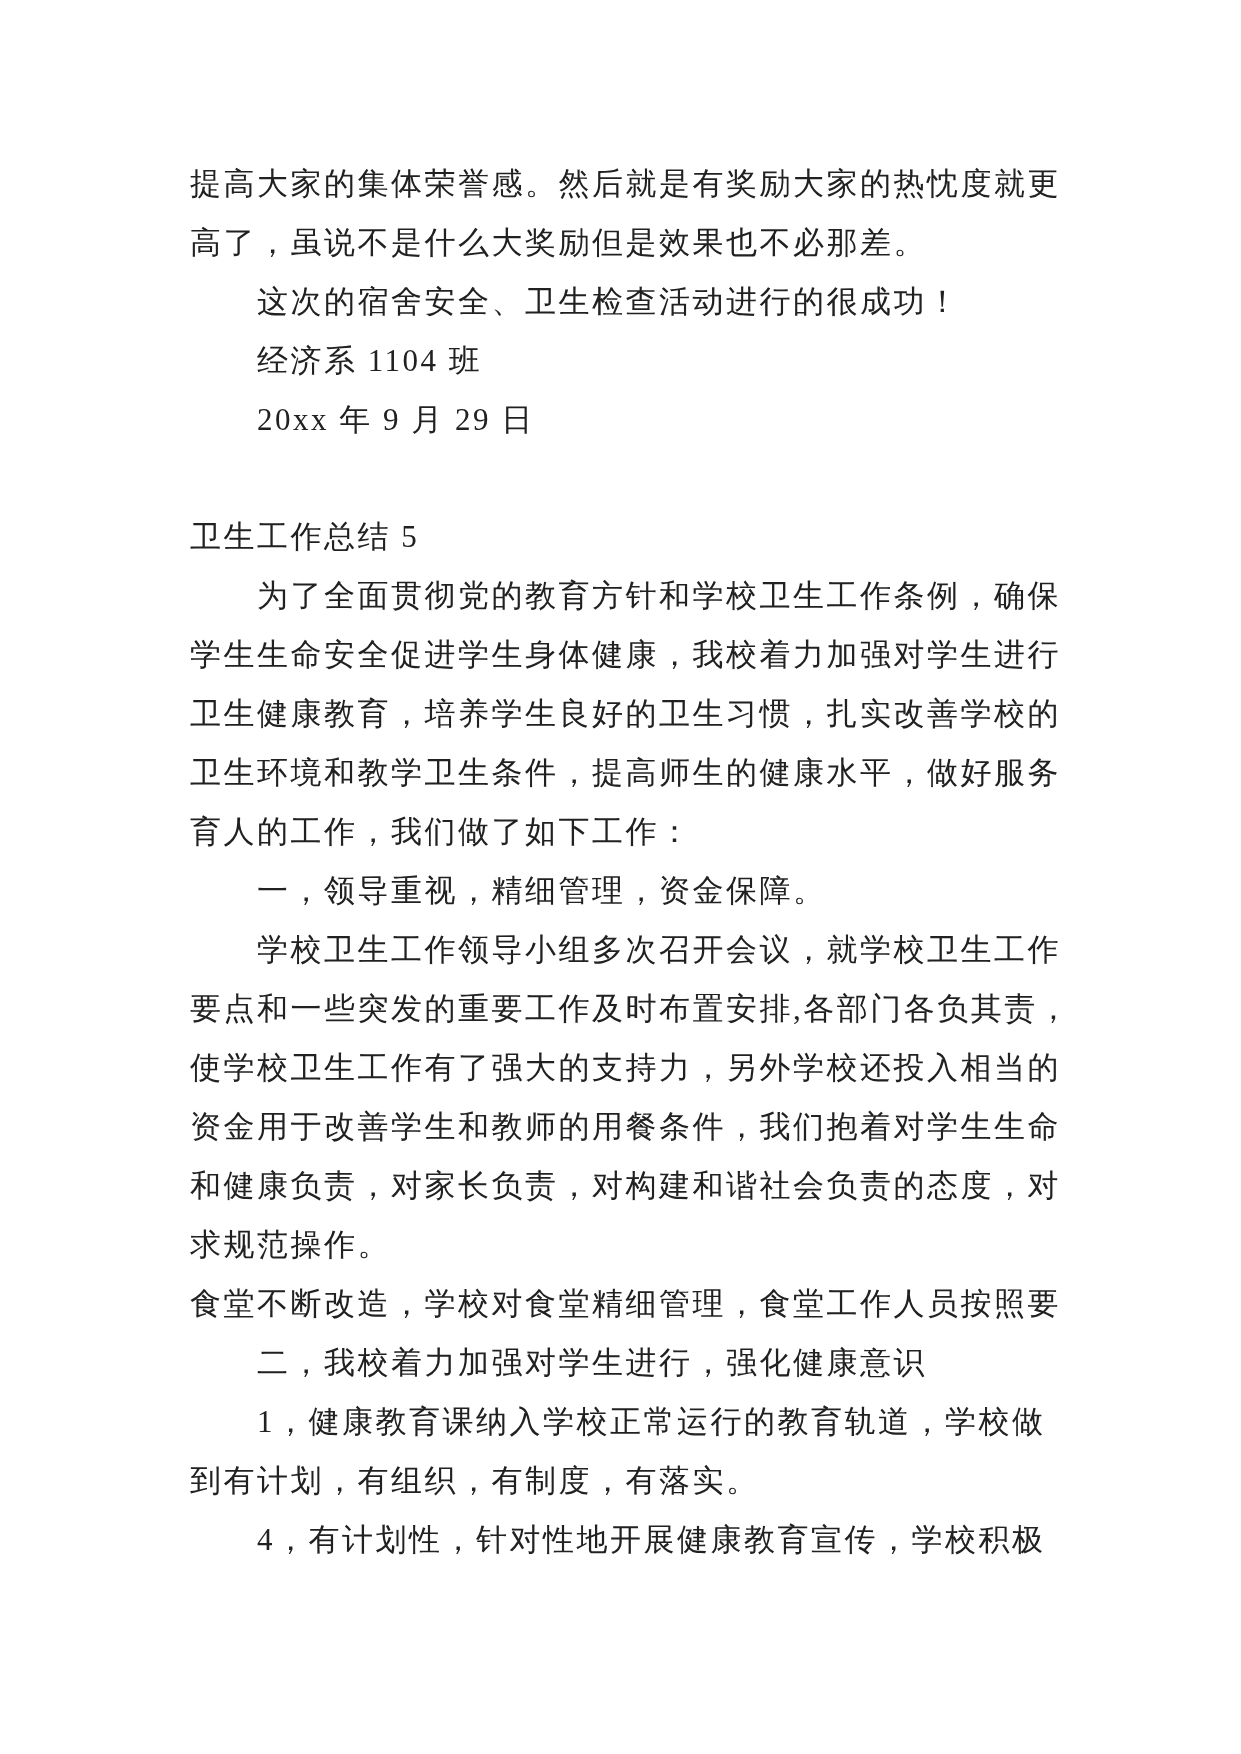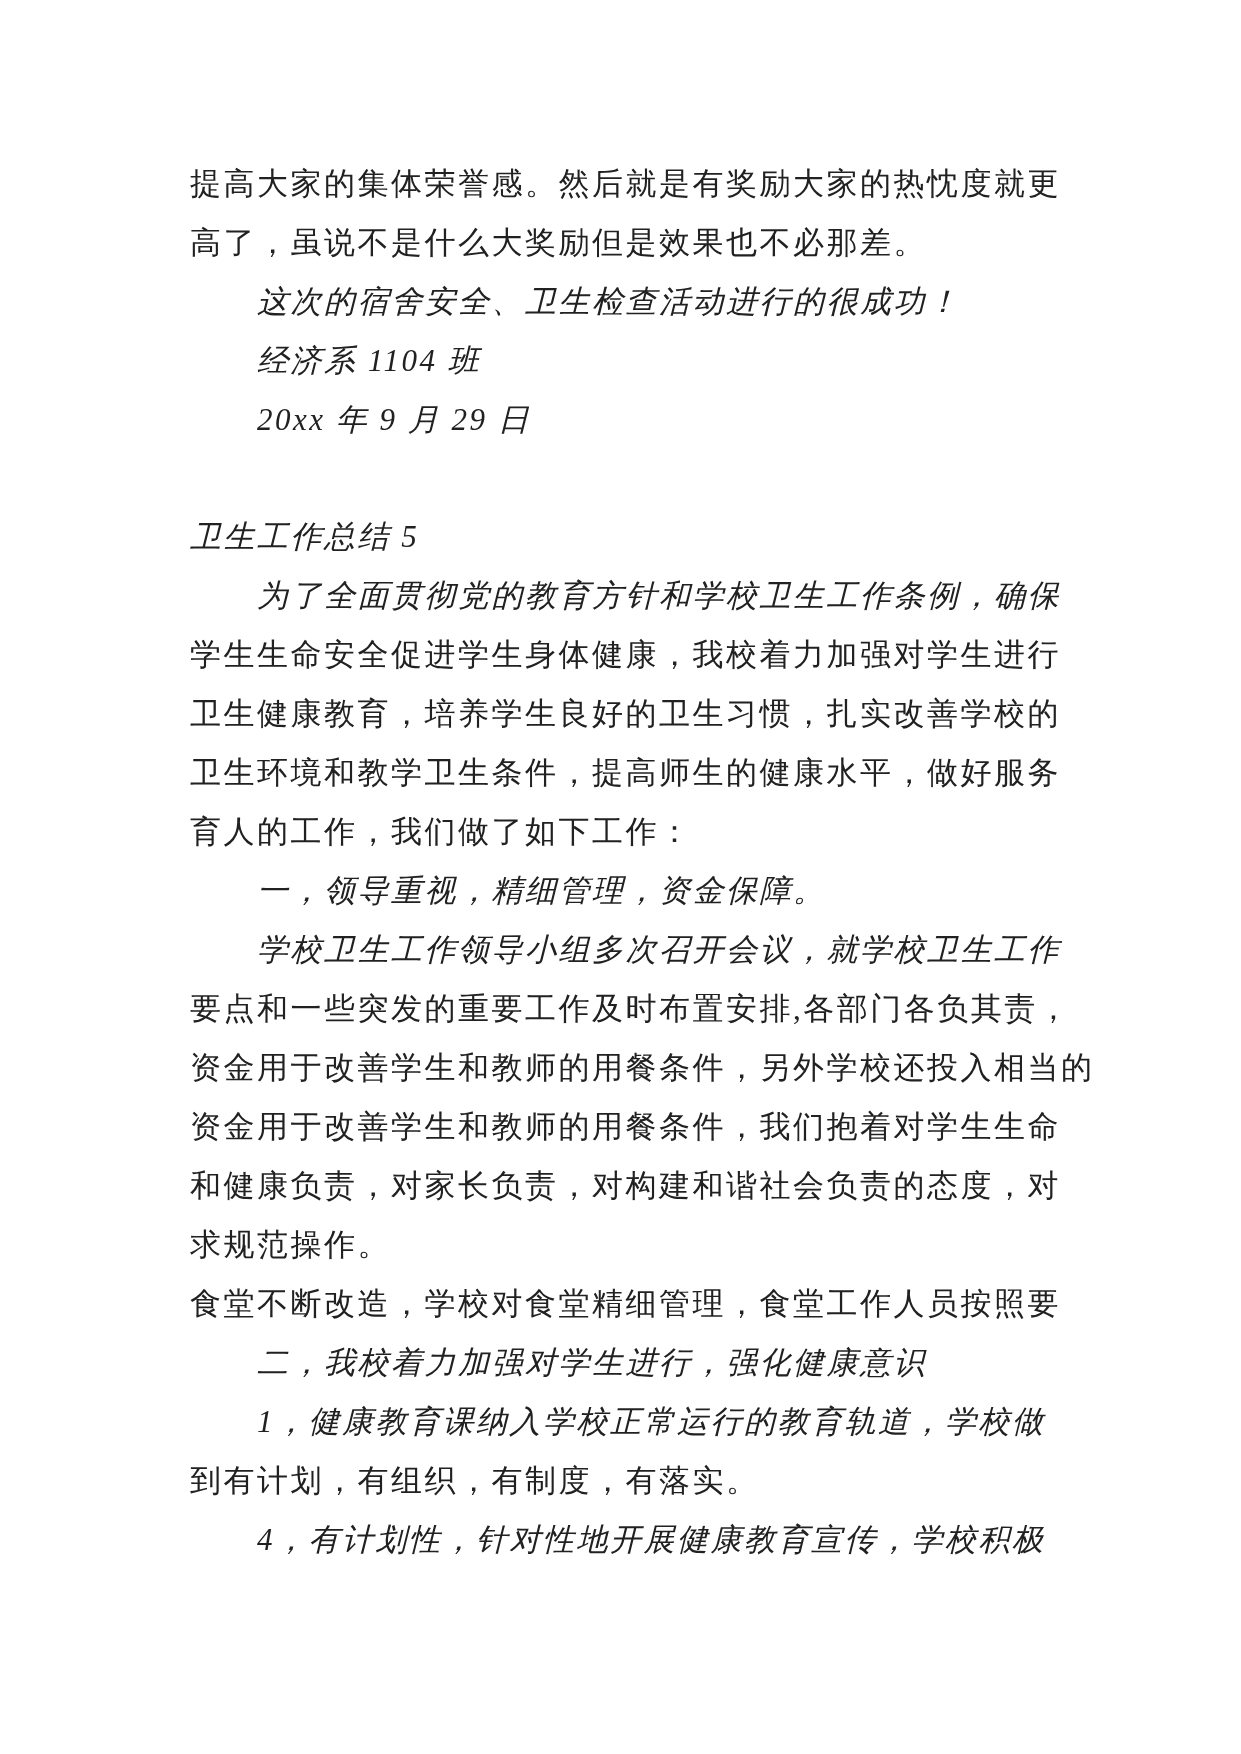--- a/index.html
+++ b/index.html
@@ -26,25 +26,23 @@
   }
   .line {
     font-size: 31px;
     line-height: 59px;
     letter-spacing: 2.5px;
     white-space: nowrap;
     font-weight: 400;
   }
   .line.indent {
     padding-left: 67px;
-    font-style: italic;
   }
   .line.gap {
     margin-top: 58px;
-    font-style: italic;
   }
 </style>
 </head>
 <body style="background: rgb(255, 255, 255);">
 
 <main class="doc-page">
   <div class="doc-body" style="color: rgb(33, 33, 33);">
       <div class="line">提高大家的集体荣誉感。然后就是有奖励大家的热忱度就更</div>
       <div class="line">高了，虽说不是什么大奖励但是效果也不必那差。</div>
       <div class="line indent">这次的宿舍安全、卫生检查活动进行的很成功！</div>
@@ -52,21 +50,21 @@
       <div class="line indent">20xx 年 9 月 29 日</div>
       <div class="line gap">卫生工作总结 5</div>
       <div class="line indent">为了全面贯彻党的教育方针和学校卫生工作条例，确保</div>
       <div class="line">学生生命安全促进学生身体健康，我校着力加强对学生进行</div>
       <div class="line">卫生健康教育，培养学生良好的卫生习惯，扎实改善学校的</div>
       <div class="line">卫生环境和教学卫生条件，提高师生的健康水平，做好服务</div>
       <div class="line">育人的工作，我们做了如下工作：</div>
       <div class="line indent">一，领导重视，精细管理，资金保障。</div>
       <div class="line indent">学校卫生工作领导小组多次召开会议，就学校卫生工作</div>
       <div class="line">要点和一些突发的重要工作及时布置安排,各部门各负其责，</div>
-      <div class="line">资金用于改善学生和教师的用餐条件，另外学校还投入相当的</div>
+      <div class="line">使学校卫生工作有了强大的支持力，另外学校还投入相当的</div>
       <div class="line">资金用于改善学生和教师的用餐条件，我们抱着对学生生命</div>
       <div class="line">和健康负责，对家长负责，对构建和谐社会负责的态度，对</div>
       <div class="line">求规范操作。</div>
       <div class="line">食堂不断改造，学校对食堂精细管理，食堂工作人员按照要</div>
       <div class="line indent">二，我校着力加强对学生进行，强化健康意识</div>
       <div class="line indent">1，健康教育课纳入学校正常运行的教育轨道，学校做</div>
       <div class="line">到有计划，有组织，有制度，有落实。</div>
       <div class="line indent">4，有计划性，针对性地开展健康教育宣传，学校积极</div>
     </div>
 </main>

